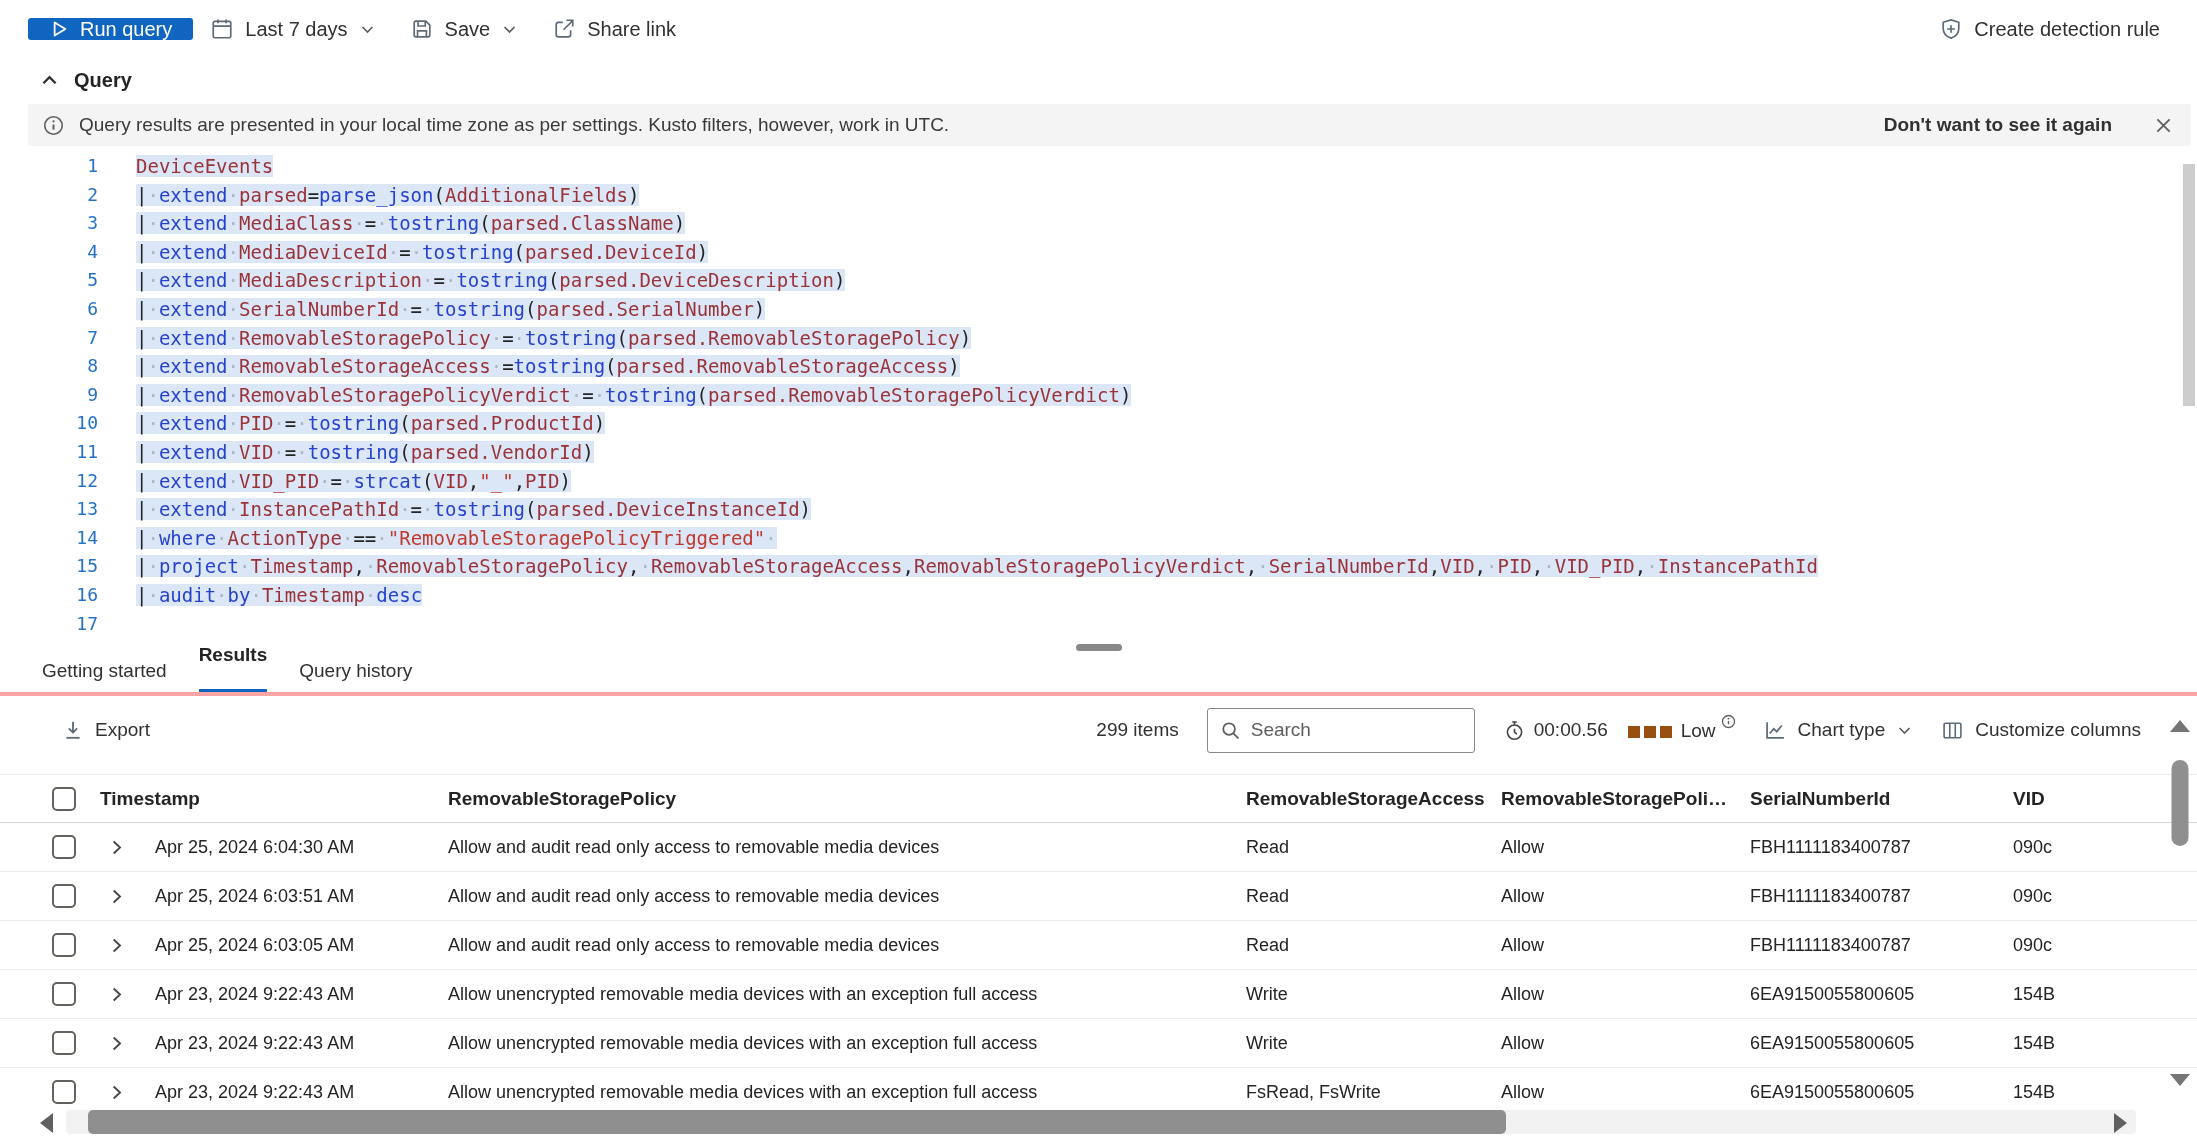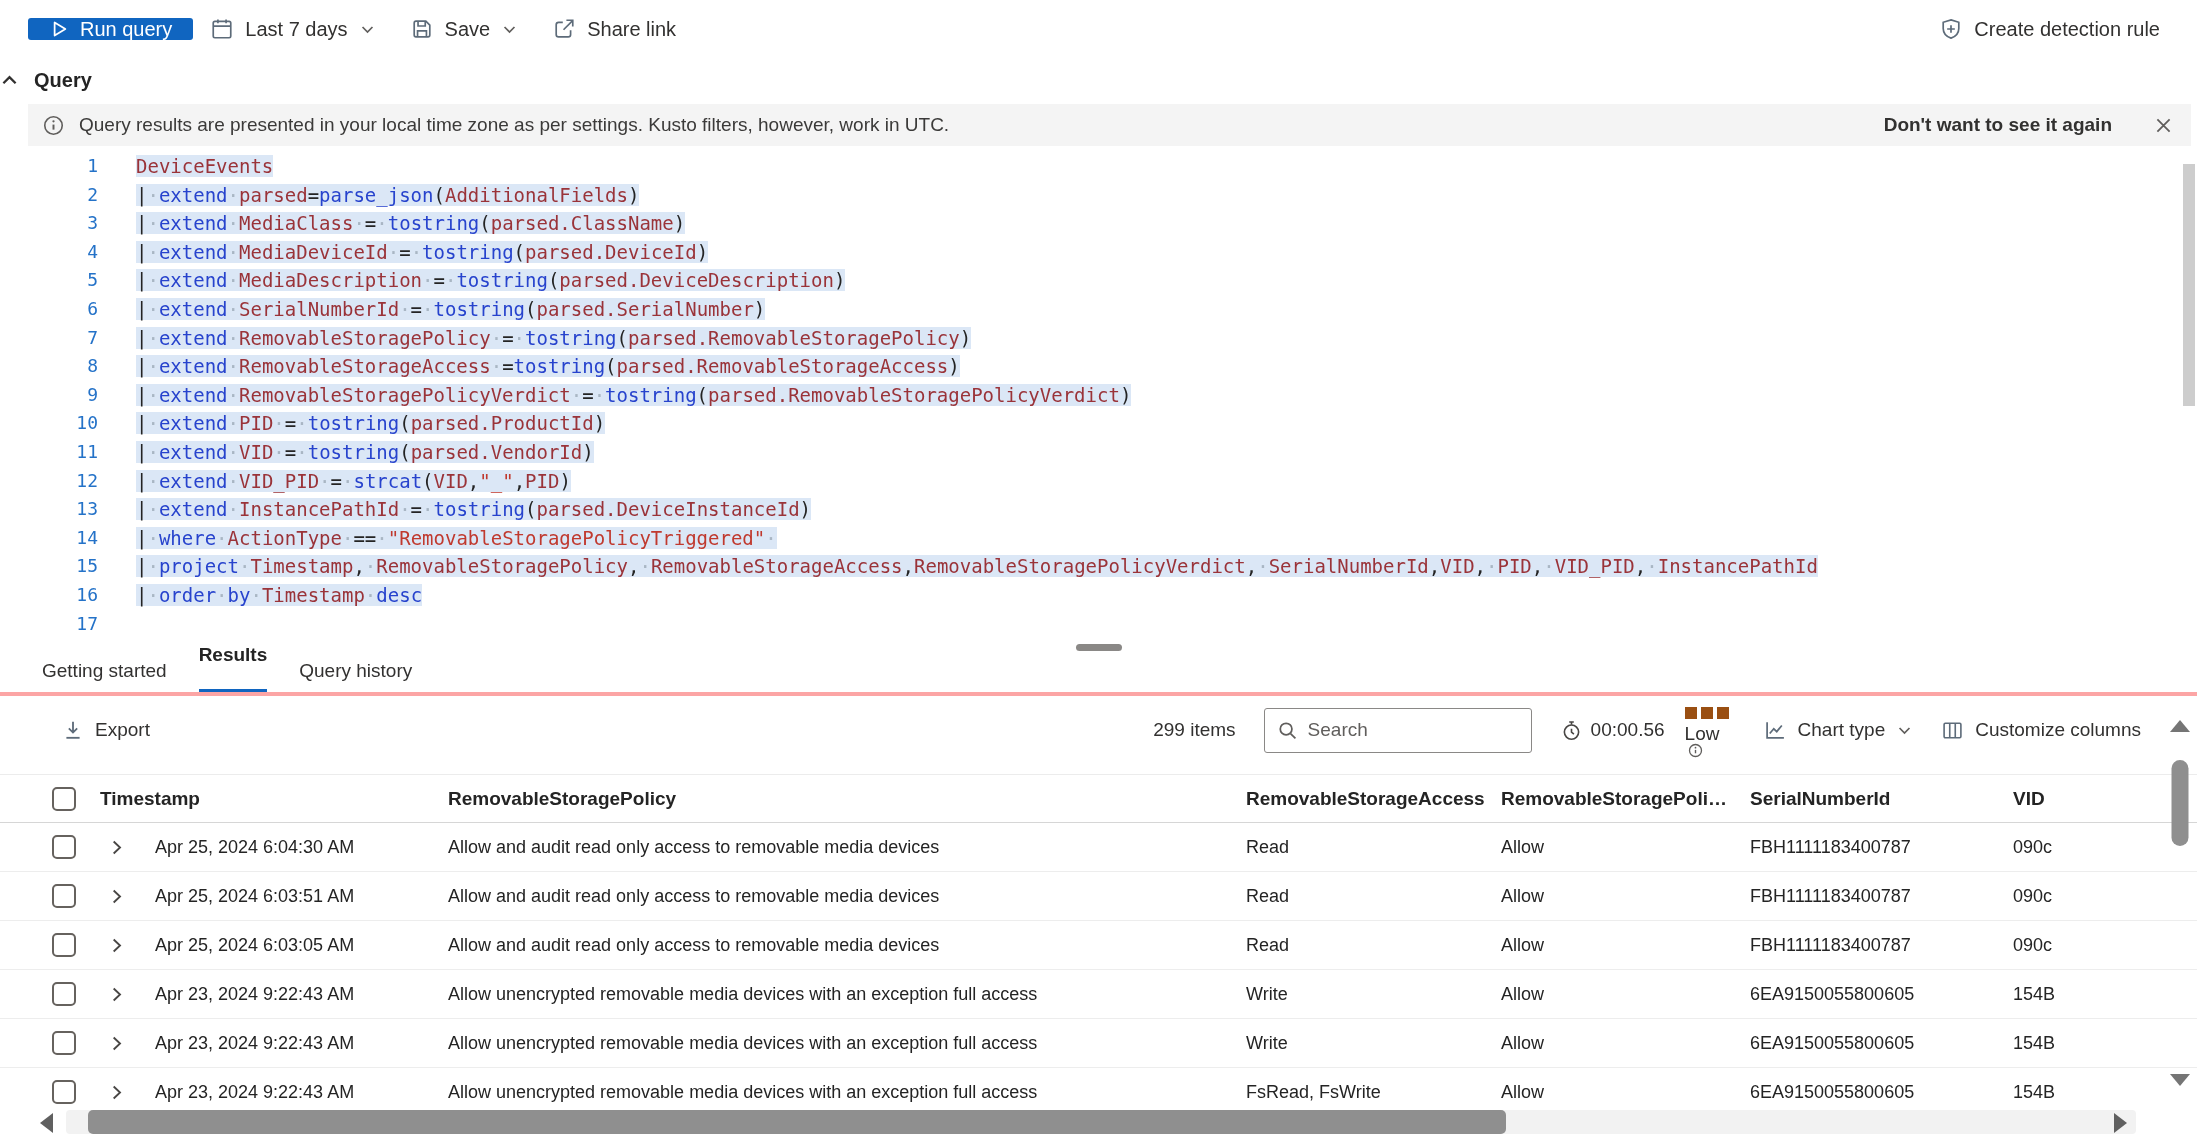--- a/index.html
+++ b/index.html
@@ -14,21 +14,21 @@
 
   
   .cmdbar { height:58px; display:flex; align-items:center; padding:0 20px 0 28px; }
   .btn-run { display:flex; align-items:center; gap:11px; background:var(--accent); color:#fff;
     border:none; height:22px; padding:0 21px; font-size:20px; font-family:inherit; border-radius:3px; cursor:pointer; }
   .cmd-item { display:flex; align-items:center; gap:11px; font-size:20px; color:#323130;
     padding:0 17px; height:40px; cursor:pointer; white-space:nowrap; }
   .spacer { flex:1; }
 
   
-  .query-header { height:44px; display:flex; align-items:center; gap:15px; }
+  .query-header { height:44px; display:flex; align-items:center; gap:15px; padding-left:40px; }
   .query-title { font-size:20px; font-weight:700; color:#242424; }
 
   .banner { margin:2px 6px 0 28px; height:42px; background:#f4f4f4; display:flex; align-items:center;
     gap:14px; padding:0 18px 0 14px; font-size:19px; color:#3b3a39; }
   .banner-msg { flex:1; white-space:nowrap; overflow:hidden; }
   .banner-dismiss { font-weight:700; color:#323130; white-space:nowrap; margin-right:28px; cursor:pointer; }
   .banner-close { cursor:pointer; display:inline-flex; }
 
   
   .editor { position:relative; margin-top:4px; height:492px;
@@ -208,21 +208,21 @@
       <div class="code-line"><span class="ln">6</span><span class="lc"><span class="sel"><span class="tk-p">|</span><span class="tk-ws">·</span><span class="tk-kw">extend</span><span class="tk-ws">·</span><span class="tk-col">SerialNumberId</span><span class="tk-ws">·</span><span class="tk-p">=</span><span class="tk-ws">·</span><span class="tk-fn">tostring</span><span class="tk-p">(</span><span class="tk-col">parsed.SerialNumber</span><span class="tk-p">)</span></span></span></div>
       <div class="code-line"><span class="ln">7</span><span class="lc"><span class="sel"><span class="tk-p">|</span><span class="tk-ws">·</span><span class="tk-kw">extend</span><span class="tk-ws">·</span><span class="tk-col">RemovableStoragePolicy</span><span class="tk-ws">·</span><span class="tk-p">=</span><span class="tk-ws">·</span><span class="tk-fn">tostring</span><span class="tk-p">(</span><span class="tk-col">parsed.RemovableStoragePolicy</span><span class="tk-p">)</span></span></span></div>
       <div class="code-line"><span class="ln">8</span><span class="lc"><span class="sel"><span class="tk-p">|</span><span class="tk-ws">·</span><span class="tk-kw">extend</span><span class="tk-ws">·</span><span class="tk-col">RemovableStorageAccess</span><span class="tk-ws">·</span><span class="tk-p">=</span><span class="tk-fn">tostring</span><span class="tk-p">(</span><span class="tk-col">parsed.RemovableStorageAccess</span><span class="tk-p">)</span></span></span></div>
       <div class="code-line"><span class="ln">9</span><span class="lc"><span class="sel"><span class="tk-p">|</span><span class="tk-ws">·</span><span class="tk-kw">extend</span><span class="tk-ws">·</span><span class="tk-col">RemovableStoragePolicyVerdict</span><span class="tk-ws">·</span><span class="tk-p">=</span><span class="tk-ws">·</span><span class="tk-fn">tostring</span><span class="tk-p">(</span><span class="tk-col">parsed.RemovableStoragePolicyVerdict</span><span class="tk-p">)</span></span></span></div>
       <div class="code-line"><span class="ln">10</span><span class="lc"><span class="sel"><span class="tk-p">|</span><span class="tk-ws">·</span><span class="tk-kw">extend</span><span class="tk-ws">·</span><span class="tk-col">PID</span><span class="tk-ws">·</span><span class="tk-p">=</span><span class="tk-ws">·</span><span class="tk-fn">tostring</span><span class="tk-p">(</span><span class="tk-col">parsed.ProductId</span><span class="tk-p">)</span></span></span></div>
       <div class="code-line"><span class="ln">11</span><span class="lc"><span class="sel"><span class="tk-p">|</span><span class="tk-ws">·</span><span class="tk-kw">extend</span><span class="tk-ws">·</span><span class="tk-col">VID</span><span class="tk-ws">·</span><span class="tk-p">=</span><span class="tk-ws">·</span><span class="tk-fn">tostring</span><span class="tk-p">(</span><span class="tk-col">parsed.VendorId</span><span class="tk-p">)</span></span></span></div>
       <div class="code-line"><span class="ln">12</span><span class="lc"><span class="sel"><span class="tk-p">|</span><span class="tk-ws">·</span><span class="tk-kw">extend</span><span class="tk-ws">·</span><span class="tk-col">VID_PID</span><span class="tk-ws">·</span><span class="tk-p">=</span><span class="tk-ws">·</span><span class="tk-fn">strcat</span><span class="tk-p">(</span><span class="tk-col">VID</span><span class="tk-p">,</span><span class="tk-str">"_"</span><span class="tk-p">,</span><span class="tk-col">PID</span><span class="tk-p">)</span></span></span></div>
       <div class="code-line"><span class="ln">13</span><span class="lc"><span class="sel"><span class="tk-p">|</span><span class="tk-ws">·</span><span class="tk-kw">extend</span><span class="tk-ws">·</span><span class="tk-col">InstancePathId</span><span class="tk-ws">·</span><span class="tk-p">=</span><span class="tk-ws">·</span><span class="tk-fn">tostring</span><span class="tk-p">(</span><span class="tk-col">parsed.DeviceInstanceId</span><span class="tk-p">)</span></span></span></div>
       <div class="code-line"><span class="ln">14</span><span class="lc"><span class="sel"><span class="tk-p">|</span><span class="tk-ws">·</span><span class="tk-kw">where</span><span class="tk-ws">·</span><span class="tk-col">ActionType</span><span class="tk-ws">·</span><span class="tk-p">==</span><span class="tk-ws">·</span><span class="tk-str">"RemovableStoragePolicyTriggered"</span><span class="tk-ws">·</span></span></span></div>
       <div class="code-line"><span class="ln">15</span><span class="lc"><span class="sel"><span class="tk-p">|</span><span class="tk-ws">·</span><span class="tk-kw">project</span><span class="tk-ws">·</span><span class="tk-col">Timestamp</span><span class="tk-p">,</span><span class="tk-ws">·</span><span class="tk-col">RemovableStoragePolicy</span><span class="tk-p">,</span><span class="tk-ws">·</span><span class="tk-col">RemovableStorageAccess</span><span class="tk-p">,</span><span class="tk-col">RemovableStoragePolicyVerdict</span><span class="tk-p">,</span><span class="tk-ws">·</span><span class="tk-col">SerialNumberId</span><span class="tk-p">,</span><span class="tk-col">VID</span><span class="tk-p">,</span><span class="tk-ws">·</span><span class="tk-col">PID</span><span class="tk-p">,</span><span class="tk-ws">·</span><span class="tk-col">VID_PID</span><span class="tk-p">,</span><span class="tk-ws">·</span><span class="tk-col">InstancePathId</span></span></span></div>
-      <div class="code-line"><span class="ln">16</span><span class="lc"><span class="sel"><span class="tk-p">|</span><span class="tk-ws">·</span><span class="tk-kw">order</span><span class="tk-ws">·</span><span class="tk-kw">by</span><span class="tk-ws">·</span><span class="tk-col">Timestamp</span><span class="tk-ws">·</span><span class="tk-kw">desc</span></span></span></div>
+      <div class="code-line"><span class="ln">16</span><span class="lc"><span class="sel"><span class="tk-p">|</span><span class="tk-ws">·</span><span class="tk-kw">audit</span><span class="tk-ws">·</span><span class="tk-kw">by</span><span class="tk-ws">·</span><span class="tk-col">Timestamp</span><span class="tk-ws">·</span><span class="tk-kw">desc</span></span></span></div>
       <div class="code-line"><span class="ln">17</span><span class="lc"></span></div>
     </div>
   <div class="editor-vscroll"></div>
 </div>
 
 <div class="splitter">
   <div class="splitter-handle"></div>
 </div>
 
 <div class="tabs">
@@ -260,21 +260,21 @@
     <span class="icon" style="color:#484644">
       <svg width="23" height="23" viewBox="0 0 20 20">
           <circle cx="10" cy="11.4" r="6.2" fill="none" stroke="currentColor" stroke-width="1.4"></circle>
           <path d="M10 8.4v3.1l2.1 1.6" fill="none" stroke="currentColor" stroke-width="1.4"></path>
           <path d="M8 2.6h4M10 2.6v2.4" stroke="currentColor" stroke-width="1.4"></path>
         </svg>
     </span>
     <span>00:00.56</span>
   </div>
 
-  <div class="resource" style="margin-left:-8px;flex-direction:column;">
+  <div class="resource" style="margin-left:-8px;">
     <span class="resource-squares">
       <span class="sq"></span>
       <span class="sq"></span>
       <span class="sq"></span>
     </span>
     <span class="resource-label">Low</span>
     <span class="sup-info icon" style="color:#605e5c">
       <svg width="15" height="15" viewBox="0 0 14 14">
           <circle cx="7" cy="7" r="5.6" fill="none" stroke="currentColor" stroke-width="1.2"></circle>
           <path d="M7 6.4v3.2" stroke="currentColor" stroke-width="1.3"></path>

